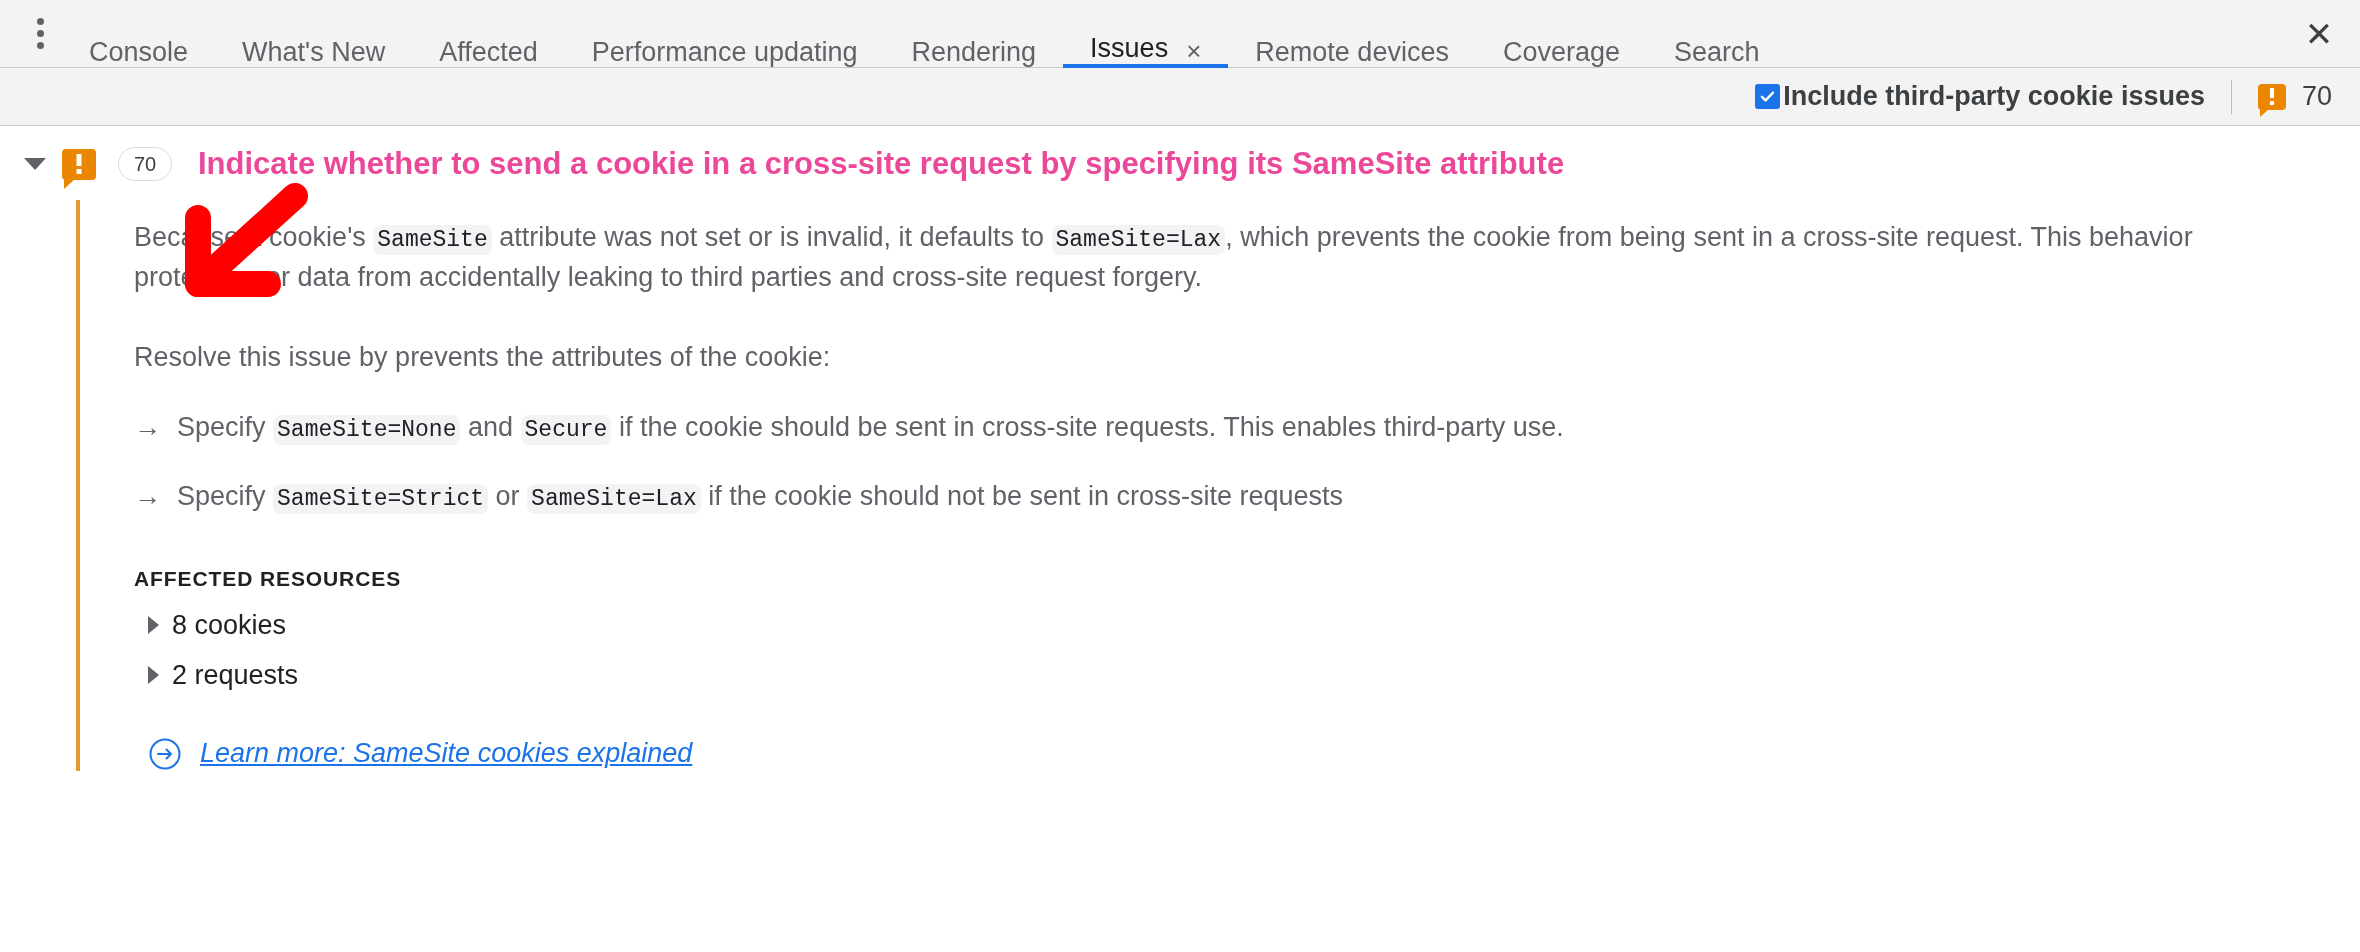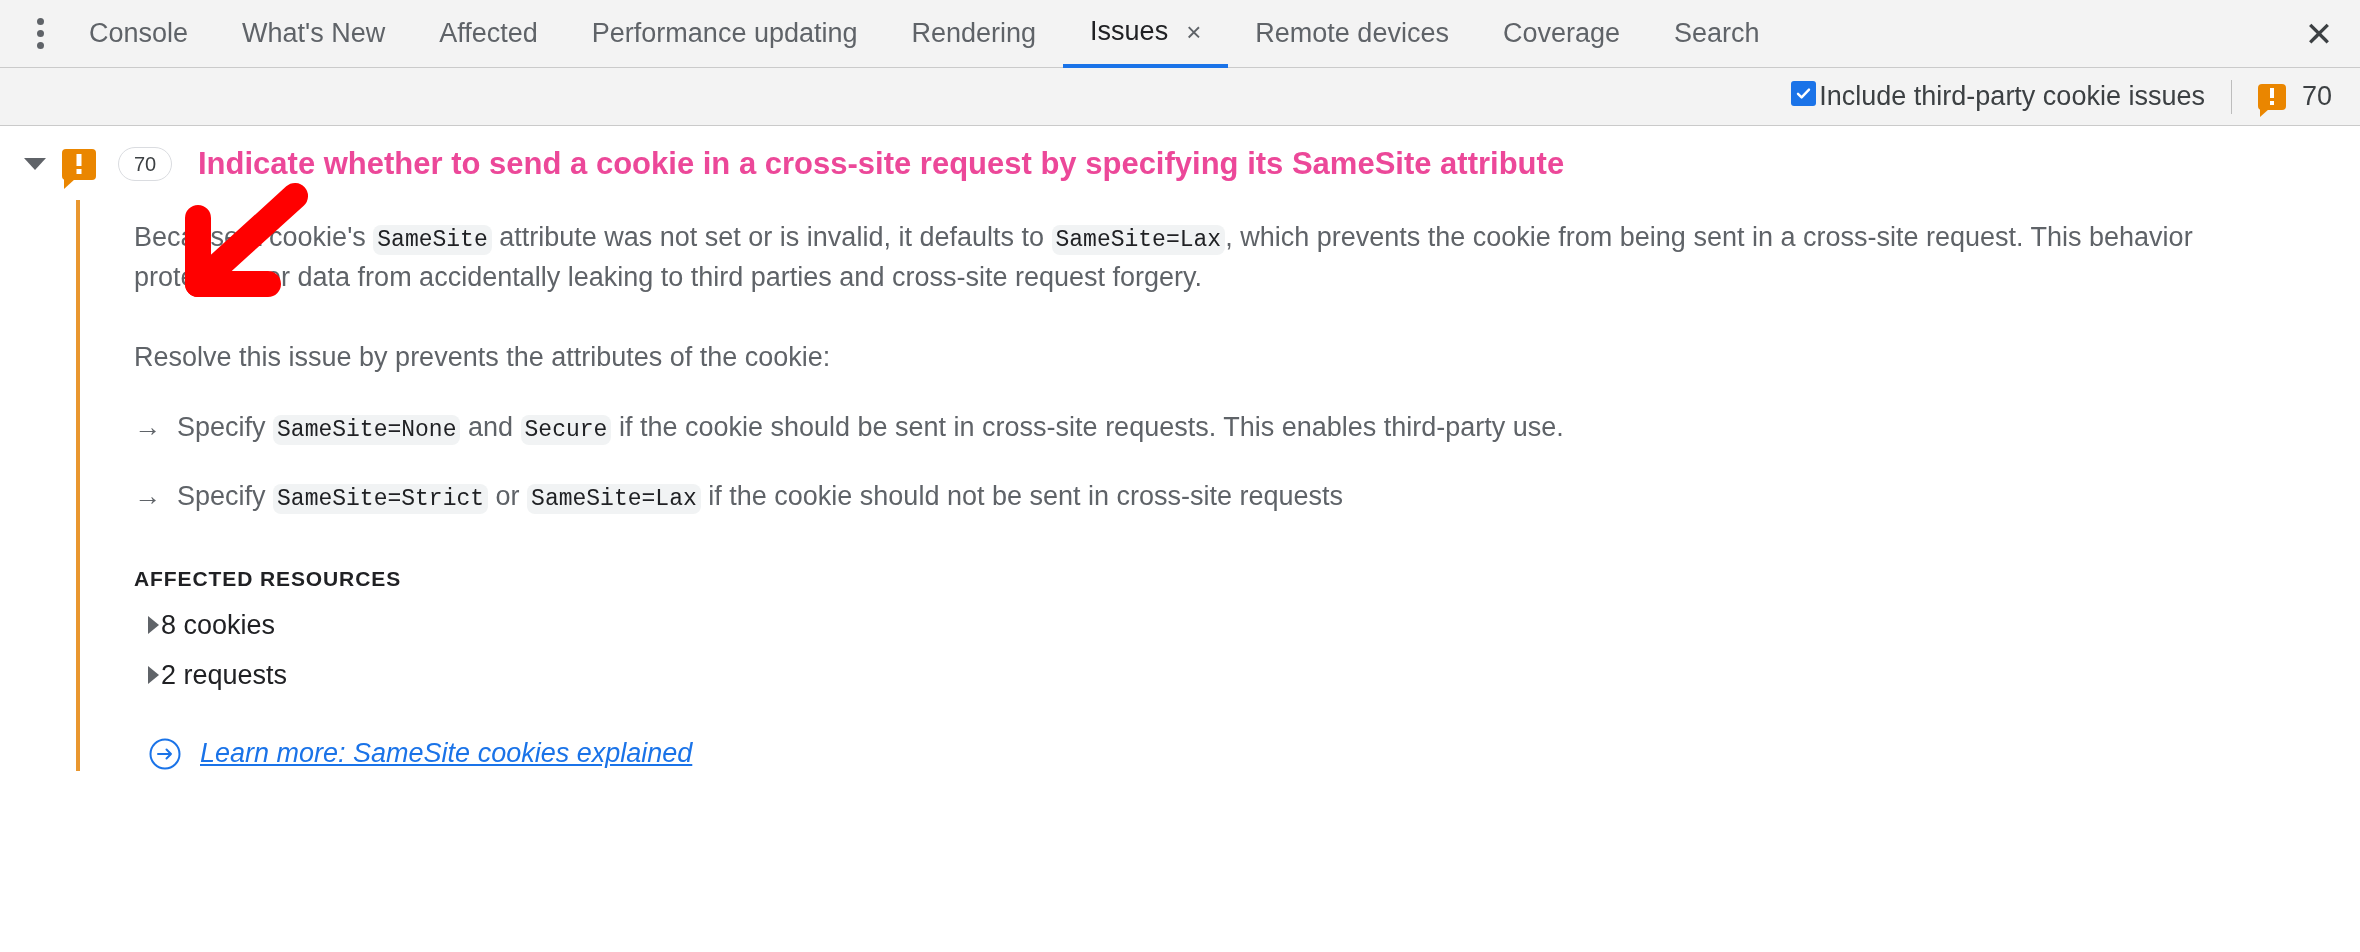--- a/index.html
+++ b/index.html
@@ -37,21 +37,21 @@
   }
   .tabs {
     display: flex;
     align-items: stretch;
     height: 68px;
     flex: 1 1 auto;
     min-width: 0;
   }
   .tab {
     display: flex;
-    align-items: center;
+    align-items: flex-end;
     padding: 0 27px;
     height: 68px;
     font-size: 27px;
     color: #5f6368;
     white-space: nowrap;
     cursor: pointer;
     position: relative;
   }
   .tab.active {
     color: #202124;
@@ -79,22 +79,24 @@
     background: #f3f3f3;
     border-bottom: 1px solid #cacaca;
     display: flex;
     align-items: center;
     justify-content: flex-end;
     padding-right: 28px;
     gap: 0;
   }
   .checkbox-wrap {
     display: flex;
+    align-items: center;
     gap: 3px;
     cursor: pointer;
+    font-weight: bold;
   }
   .cbox {
     width: 25px; height: 25px;
     border-radius: 3px;
     background: #1a73e8;
     display: flex;
     align-items: center;
     justify-content: center;
     flex: 0 0 auto;
   }
@@ -240,21 +242,21 @@
     margin-top: 50px;
     font-size: 21px;
     font-weight: bold;
     letter-spacing: 0.9px;
     color: #202124;
     text-transform: uppercase;
   }
   .res-row {
     display: flex;
     align-items: center;
-    gap: 2px;
+    gap: 13px;
     margin-top: 19px;
     margin-left: 14px;
     cursor: pointer;
   }
   .twisty-right {
     width: 0; height: 0;
     border-top: 9px solid transparent;
     border-bottom: 9px solid transparent;
     border-left: 11px solid #5f6368;
     flex: 0 0 auto;

